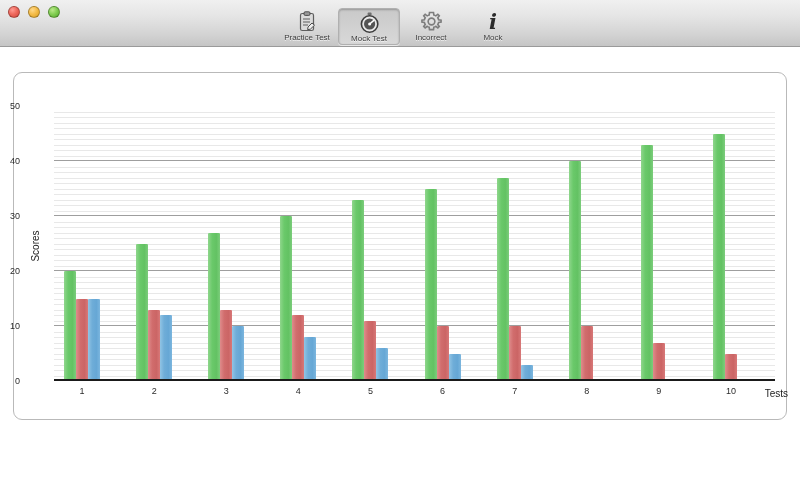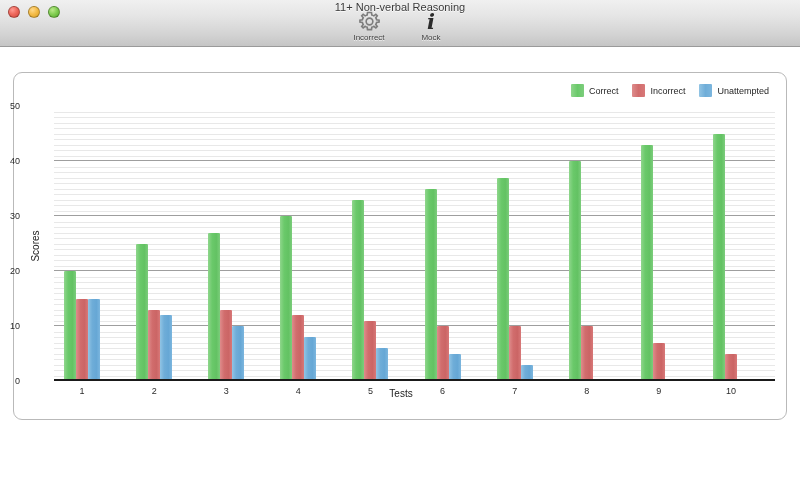--- a/index.html
+++ b/index.html
@@ -111,21 +111,21 @@
     white-space: nowrap;
   }
   .xtick {
     position: absolute; top: 313px;
     width: 40px; text-align: center;
     font-size: 9px; color: #2b2b2b;
     transform: translateX(-50%);
   }
   .xlabel {
     position: absolute; top: 315px; left: 0; width: 774px;
-    text-align: center;
+    text-align: right;
     font-size: 10px; color: #1a1a1a;
   }
 
   
   .legend {
     position: absolute; right: 10px; top: 8px;
     display: flex; align-items: center; gap: 14px;
     padding: 3px 7px 3px 7px;
   }
   .legend-item { display: flex; align-items: center; gap: 5px; }
@@ -157,25 +157,49 @@
 
 <div id="app">
 
   <div class="titlebar">
     <div class="traffic">
       <div class="light red"></div>
       <div class="light yellow"></div>
       <div class="light green"></div>
     </div>
 
-    <div class="win-title">11+ Non-verbal Reasoning</div>
 
     <div class="toolbar">
 
-
+      <div class="tbitem">
+        <div class="tbicon">
+          <svg width="20" height="21" viewBox="0 0 20 21">
+            <rect x="3.5" y="2.5" width="13" height="17" rx="1.8" fill="#dcdcdc" stroke="#5e5e5e" stroke-width="1.2"></rect>
+            <rect x="7" y="0.8" width="6" height="3.6" rx="1.2" fill="#9a9a9a" stroke="#4d4d4d" stroke-width="1"></rect>
+            <line x1="6" y1="8" x2="13" y2="8" stroke="#6b6b6b" stroke-width="1.1"></line>
+            <line x1="6" y1="11" x2="13" y2="11" stroke="#6b6b6b" stroke-width="1.1"></line>
+            <line x1="6" y1="14" x2="11" y2="14" stroke="#6b6b6b" stroke-width="1.1"></line>
+            <path d="M11 16 L15 12 L17.5 14.2 L13.3 18.2 L10.6 18.6 Z" fill="#efefef" stroke="#4d4d4d" stroke-width="1"></path>
+          </svg>
+        </div>
+        <div class="tblabel">Practice Test</div>
+      </div>
+
+      <div class="tbitem selected">
+        <div class="tbicon">
+          <svg width="21" height="21" viewBox="0 0 21 21">
+            <rect x="8.6" y="0.6" width="4" height="2.6" rx="0.8" fill="#6e6e6e"></rect>
+            <circle cx="10.6" cy="12" r="8.2" fill="#e8e8e8" stroke="#3c3c3c" stroke-width="1.6"></circle>
+            <circle cx="10.6" cy="12" r="5.6" fill="#545454"></circle>
+            <circle cx="10.6" cy="12" r="1.5" fill="#ffffff"></circle>
+            <line x1="10.6" y1="12" x2="14.6" y2="8.6" stroke="#ffffff" stroke-width="1.5" stroke-linecap="round"></line>
+          </svg>
+        </div>
+        <div class="tblabel">Mock Test</div>
+      </div>
 
       <div class="tbitem">
         <div class="tbicon">
           <svg width="21" height="21" viewBox="0 0 22 22">
             <g fill="none" stroke="#7d7d7d" stroke-width="1.7">
               <path d="M11 1.6 l2.1 0 0.35 2.6 a7.5 7.5 0 0 1 2.1 0.88 l2.1 -1.6 1.5 1.5 -1.6 2.1 a7.5 7.5 0 0 1 0.88 2.1 l2.6 0.35 0 2.1 -2.6 0.35 a7.5 7.5 0 0 1 -0.88 2.1 l1.6 2.1 -1.5 1.5 -2.1 -1.6 a7.5 7.5 0 0 1 -2.1 0.88 l-0.35 2.6 -2.1 0 -2.1 0 -0.35 -2.6 a7.5 7.5 0 0 1 -2.1 -0.88 l-2.1 1.6 -1.5 -1.5 1.6 -2.1 a7.5 7.5 0 0 1 -0.88 -2.1 l-2.6 -0.35 0 -2.1 2.6 -0.35 a7.5 7.5 0 0 1 0.88 -2.1 l-1.6 -2.1 1.5 -1.5 2.1 1.6 a7.5 7.5 0 0 1 2.1 -0.88 l0.35 -2.6 z"></path>
               <circle cx="11" cy="11" r="3.5"></circle>
             </g>
           </svg>
         </div>
@@ -297,31 +321,17 @@
           <div class="bar correct" style="left: 514.75px; height: 220px;"></div>
           <div class="bar incorrect" style="left: 526.75px; height: 55px;"></div>
           <div class="bar correct" style="left: 586.85px; height: 236.5px;"></div>
           <div class="bar incorrect" style="left: 598.85px; height: 38.5px;"></div>
           <div class="bar correct" style="left: 658.95px; height: 247.5px;"></div>
           <div class="bar incorrect" style="left: 670.95px; height: 27.5px;"></div>
         </div>
       <div class="axis-line"></div>
     </div>
 
-    <div class="legend">
-      <div class="legend-item">
-        <span class="swatch correct"></span>
-        <span class="legend-text">Correct</span>
-      </div>
-      <div class="legend-item">
-        <span class="swatch incorrect"></span>
-        <span class="legend-text">Incorrect</span>
-      </div>
-      <div class="legend-item">
-        <span class="swatch unattempted"></span>
-        <span class="legend-text">Unattempted</span>
-      </div>
-    </div>
 
   </div>
 
 
 </div>
 
 </body></html>

